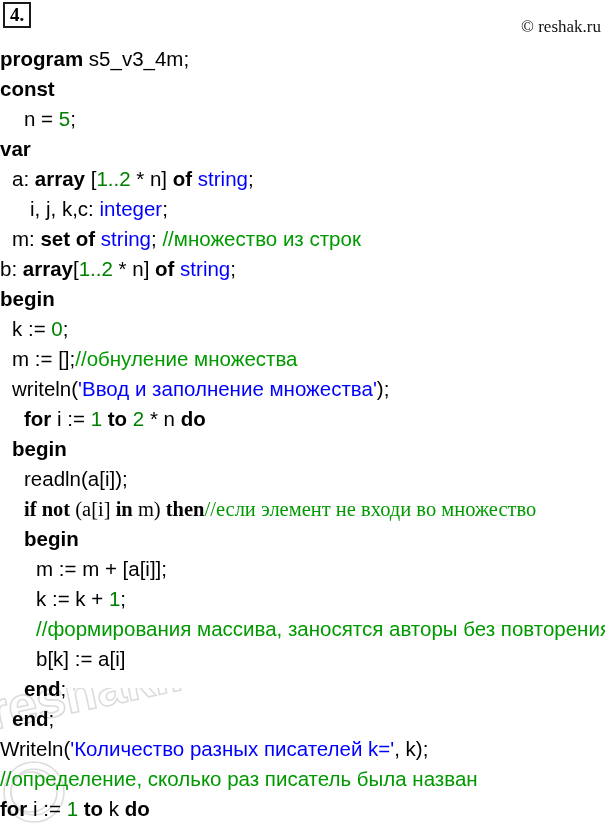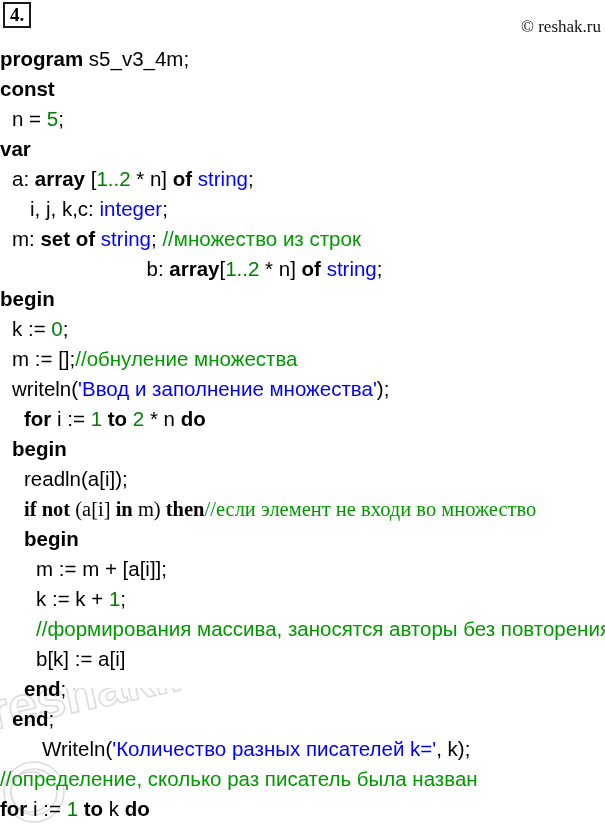--- a/index.html
+++ b/index.html
@@ -99,37 +99,37 @@
       <circle cx="42" cy="104" r="30"></circle>
       <circle cx="42" cy="104" r="23"></circle>
       <path d="M55 92 a20 20 0 1 0 0 24"></path>
     </g>
   </svg>
 </div>
 
 <div id="code">
     <div class="line" style="padding-left: 0px;"><span class="kw">program </span><span class="pln">s5_v3_4m;</span></div>
     <div class="line" style="padding-left: 0px;"><span class="kw">const</span></div>
-    <div class="line" style="padding-left: 12px;"><span class="pln">n = </span><span class="num">5</span><span class="pln">;</span></div>
+    <div class="line" style="padding-left: 12px; margin-left: 12px;"><span class="pln">n = </span><span class="num">5</span><span class="pln">;</span></div>
     <div class="line" style="padding-left: 0px;"><span class="kw">var</span></div>
     <div class="line" style="padding-left: 12px;"><span class="pln">a: </span><span class="kw">array</span><span class="pln"> [</span><span class="num">1..2</span><span class="pln"> * n] </span><span class="kw">of</span><span class="pln"> </span><span class="typ">string</span><span class="pln">;</span></div>
     <div class="line" style="padding-left: 30px;"><span class="pln">i, j, k,c: </span><span class="typ">integer</span><span class="pln">;</span></div>
     <div class="line" style="padding-left: 12px;"><span class="pln">m: </span><span class="kw">set of</span><span class="pln"> </span><span class="typ">string</span><span class="pln">; </span><span class="cmt">//множество из строк</span></div>
-    <div class="line" style="padding-left: 0px; text-align: center;"><span class="pln">b: </span><span class="kw">array</span><span class="pln">[</span><span class="num">1..2</span><span class="pln"> * n] </span><span class="kw">of</span><span class="pln"> </span><span class="typ">string</span><span class="pln">;</span></div>
+    <div class="line" style="padding-left: 0px;"><span class="pln">b: </span><span class="kw">array</span><span class="pln">[</span><span class="num">1..2</span><span class="pln"> * n] </span><span class="kw">of</span><span class="pln"> </span><span class="typ">string</span><span class="pln">;</span></div>
     <div class="line" style="padding-left: 0px;"><span class="kw">begin</span></div>
     <div class="line" style="padding-left: 12px;"><span class="pln">k := </span><span class="num">0</span><span class="pln">;</span></div>
     <div class="line" style="padding-left: 12px;"><span class="pln">m := [];</span><span class="cmt">//обнуление множества</span></div>
     <div class="line" style="padding-left: 12px;"><span class="pln">writeln(</span><span class="str">'Ввод и заполнение множества'</span><span class="pln">);</span></div>
     <div class="line" style="padding-left: 24px;"><span class="kw">for</span><span class="pln"> i := </span><span class="num">1</span><span class="pln"> </span><span class="kw">to</span><span class="pln"> </span><span class="num">2</span><span class="pln"> * n </span><span class="kw">do</span></div>
     <div class="line" style="padding-left: 12px;"><span class="kw">begin</span></div>
     <div class="line" style="padding-left: 24px;"><span class="pln">readln(a[i]);</span></div>
     <div class="line" style="padding-left: 24px; font-family: Liberation Serif, serif;"><span class="kw">if not</span><span class="pln"> (a[i] </span><span class="kw">in</span><span class="pln"> m) </span><span class="kw">then</span><span class="cmt">//если элемент не входи во множество</span></div>
     <div class="line" style="padding-left: 24px;"><span class="kw">begin</span></div>
     <div class="line" style="padding-left: 36px;"><span class="pln">m := m + [a[i]];</span></div>
     <div class="line" style="padding-left: 36px;"><span class="pln">k := k + </span><span class="num">1</span><span class="pln">;</span></div>
     <div class="line" style="padding-left: 36px;"><span class="cmt">//формирования массива, заносятся авторы без повторения</span></div>
     <div class="line" style="padding-left: 36px;"><span class="pln">b[k] := a[i]</span></div>
     <div class="line" style="padding-left: 24px;"><span class="kw">end</span><span class="pln">;</span></div>
     <div class="line" style="padding-left: 12px;"><span class="kw">end</span><span class="pln">;</span></div>
-    <div class="line" style="padding-left: 12px; margin-left: 30px;"><span class="pln">Writeln(</span><span class="str">'Количество разных писателей k='</span><span class="pln">, k);</span></div>
+    <div class="line" style="padding-left: 0px;"><span class="pln">Writeln(</span><span class="str">'Количество разных писателей k='</span><span class="pln">, k);</span></div>
     <div class="line" style="padding-left: 0px;"><span class="cmt">//определение, сколько раз писатель была назван</span></div>
     <div class="line" style="padding-left: 0px;"><span class="kw">for</span><span class="pln"> i := </span><span class="num">1</span><span class="pln"> </span><span class="kw">to</span><span class="pln"> k </span><span class="kw">do</span></div>
   </div>
 
 </body></html>

